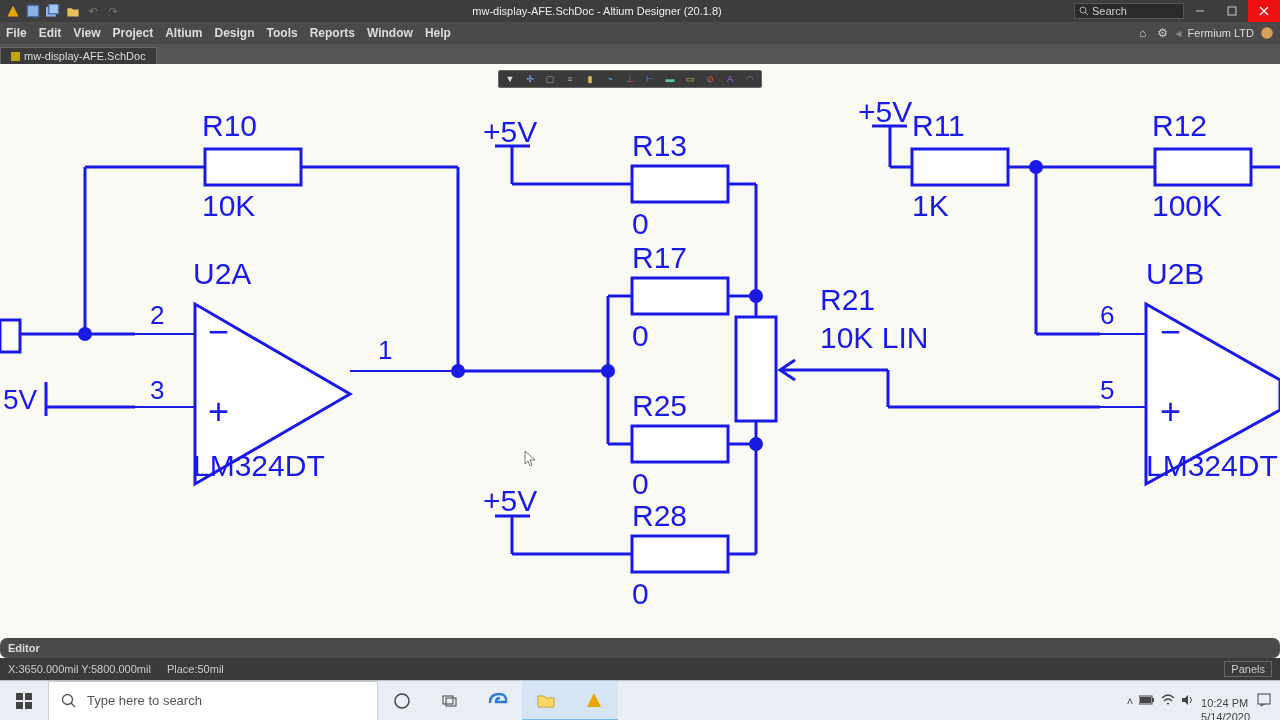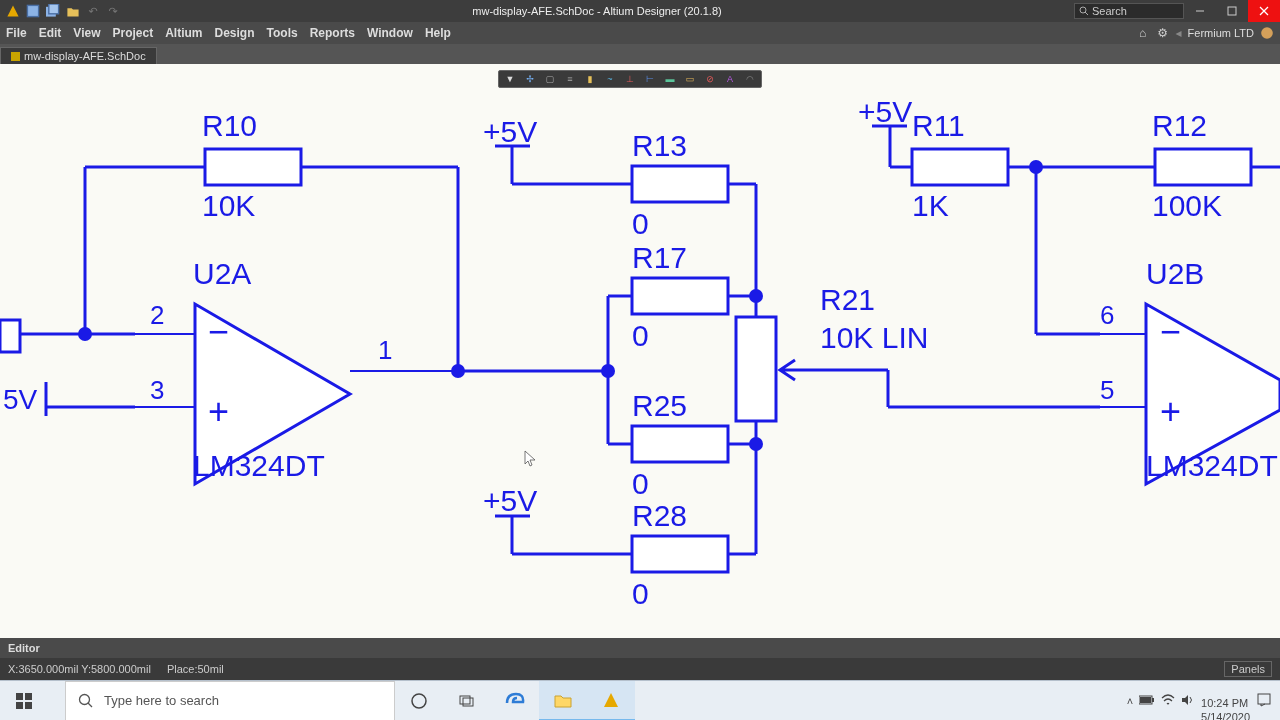--- a/index.html
+++ b/index.html
@@ -36,29 +36,29 @@
 .sch-comp { stroke: #1a1ae6; stroke-width: 3; fill: #fff; }
 .sch-thin { stroke: #1a1ae6; stroke-width: 2; fill: none; }
 .sch-junction { fill: #1a1ae6; }
 .sch-pin { fill: #1a1ae6; font-family: Arial; }
 
 
 .float-toolbar { position: absolute; top: 6px; left: 498px; height: 18px; background: #3a3a3a; border: 1px solid #666; display: flex; align-items: center; padding: 0 2px; gap: 2px; border-radius: 2px; }
 .ft-btn { width: 18px; height: 14px; display: flex; align-items: center; justify-content: center; font-size: 9px; }
 
 
-.editor-bar { position: absolute; bottom: 62px; left: 0; right: 0; height: 20px; background: #4a4a4a; color: #ddd; font-size: 11px; display: flex; align-items: center; padding-left: 8px; }
+.editor-bar { position: absolute; bottom: 62px; left: 0; right: 0; height: 20px; background: #4a4a4a; color: #ddd; font-size: 11px; display: flex; align-items: center; padding-left: 8px; border-radius: 7px; }
 .status-bar { position: absolute; bottom: 40px; left: 0; right: 0; height: 22px; background: #3a3a3a; color: #ccc; font-size: 11px; display: flex; align-items: center; padding: 0 8px; }
 .status-bar .panels-btn { margin-left: auto; border: 1px solid #666; padding: 1px 6px; }
 
 
 .taskbar { position: absolute; bottom: 0; left: 0; right: 0; height: 40px; background: #e8eef4; border-top: 1px solid #b5c0cc; display: flex; align-items: center; }
 .taskbar .start { width: 48px; height: 40px; display: flex; align-items: center; justify-content: center; }
 .taskbar .start svg { width: 16px; height: 16px; }
-.taskbar .search-box { display: flex; align-items: center; width: 330px; height: 40px; background: #fff; border: 1px solid #ccc; font-size: 13px; color: #555; padding-left: 12px; gap: 10px; margin-left: 17px; }
+.taskbar .search-box { display: flex; align-items: center; width: 330px; height: 40px; background: #fff; border: 1px solid #ccc; font-size: 13px; color: #555; padding-left: 12px; gap: 10px; }
 .taskbar .tb-app { width: 48px; height: 40px; display: flex; align-items: center; justify-content: center; }
 .taskbar .tb-app.active { border-bottom: 2px solid #76b9ed; background: #d6e5f3; }
 .taskbar .tray { margin-left: auto; display: flex; align-items: center; height: 40px; gap: 6px; padding-right: 8px; font-size: 11px; color: #444; }
 .taskbar .tray .clock { line-height: 1.2; margin-top: 20px; }
 
 .cursor { position: absolute; width: 12px; height: 18px; pointer-events: none; }
 </style>
 </head>
 <body>
 

